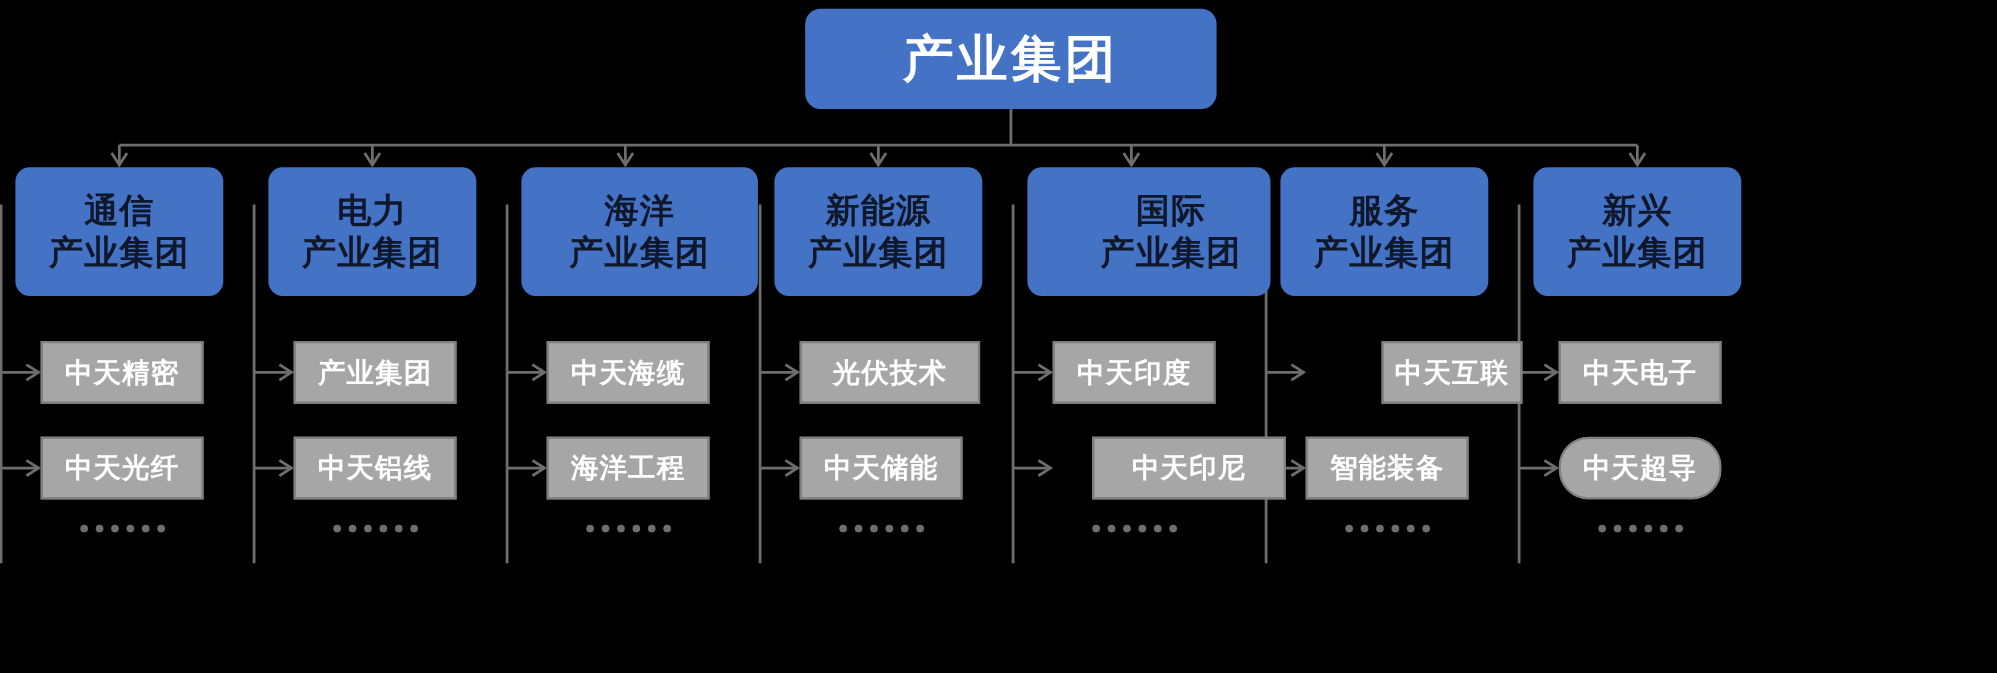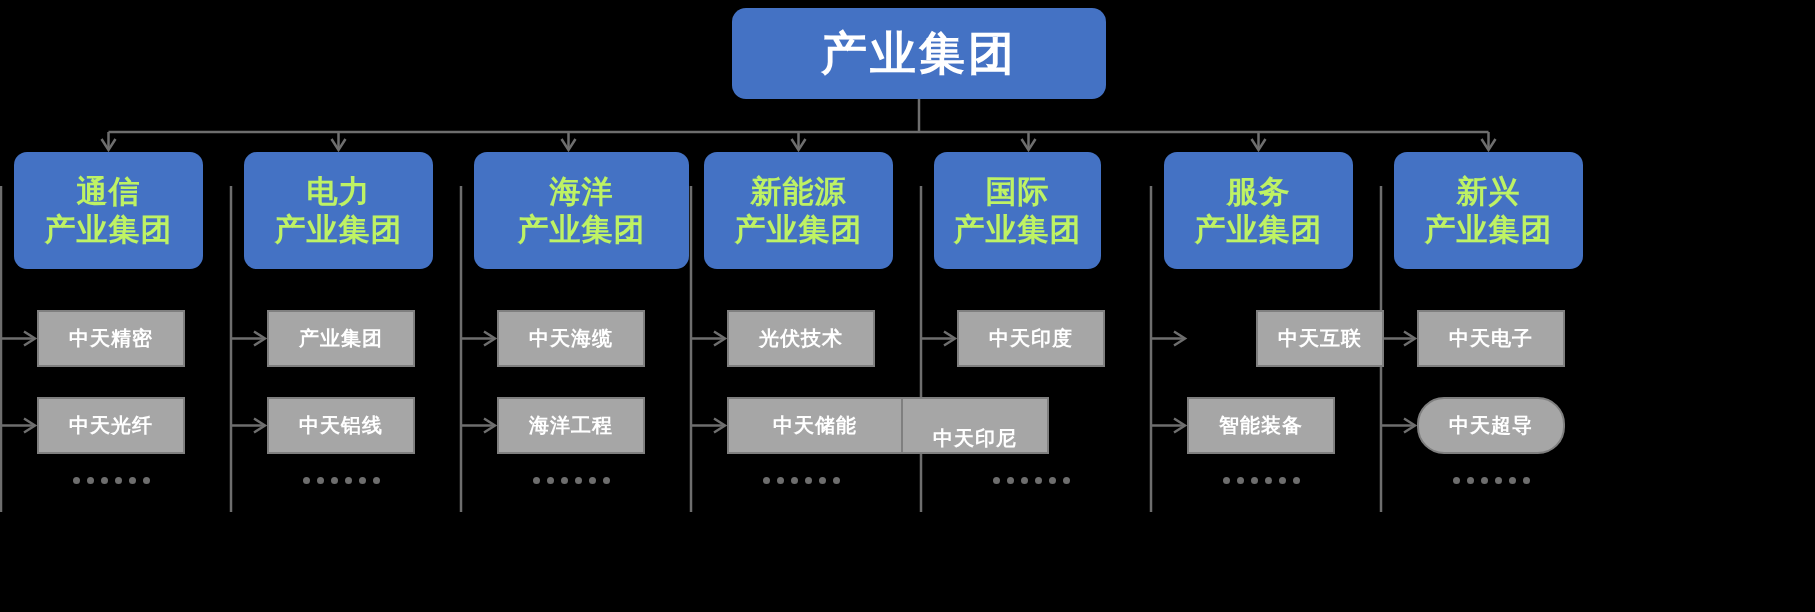--- a/index.html
+++ b/index.html
@@ -54,21 +54,21 @@
   .division {
     position: absolute;
     top: 152px;
     height: 117px;
     background: #4472C4;
     border-radius: 13px;
     display: flex;
     flex-direction: column;
     align-items: center;
     justify-content: center;
-    color: #bef264;
+    color: #0f172a;
     font-weight: bold;
     font-size: 31px;
     line-height: 1.20;
     letter-spacing: 1px;
     text-align: center;
   }
   .division .ln1 { display: block; }
   .division .ln2 { display: block; }
 
   
@@ -76,21 +76,21 @@
     position: absolute;
     height: 57px;
     background: #A6A6A6;
     border: 2px solid #7F7F7F;
     box-sizing: border-box;
     display: flex;
     align-items: center;
     justify-content: center;
     color: #FFFFFF;
     font-weight: bold;
-    font-size: 20px;
+    font-size: 25px;
     letter-spacing: 1px;
   }
 
   
   .ellipsis {
     position: absolute;
     height: 16px;
     display: flex;
     align-items: center;
     justify-content: center;
@@ -219,42 +219,42 @@
         <i></i>
         <i></i>
         <i></i>
         <i></i>
         <i></i>
       </div>
       <div class="division" style="left: 704px; width: 189px;">
         <span class="ln1">新能源</span>
         <span class="ln2">产业集团</span>
       </div>
-      <div class="sub-box" style="left: 727px; top: 310px; width: 148px;">
+      <div class="sub-box" style="left: 727px; top: 310px; width: 164px;">
         <span>光伏技术</span>
       </div>
-      <div class="sub-box" style="left: 727px; top: 397px; width: 176px;">
+      <div class="sub-box" style="left: 727px; top: 397px; width: 148px;">
         <span>中天储能</span>
       </div>
       <div class="ellipsis" title="......" style="left: 727px; top: 472px; width: 148px;">
         <i></i>
         <i></i>
         <i></i>
         <i></i>
         <i></i>
         <i></i>
       </div>
-      <div class="division" style="left: 934px; width: 167px;">
+      <div class="division" style="left: 934px; width: 181px; padding-left: 40px;">
         <span class="ln1">国际</span>
         <span class="ln2">产业集团</span>
       </div>
       <div class="sub-box" style="left: 957px; top: 310px; width: 148px;">
         <span>中天印度</span>
       </div>
-      <div class="sub-box" style="left: 901px; top: 397px; width: 148px; align-items: flex-end;">
+      <div class="sub-box" style="left: 993px; top: 397px; width: 176px;">
         <span>中天印尼</span>
       </div>
       <div class="ellipsis" title="......" style="left: 957px; top: 472px; width: 148px;">
         <i></i>
         <i></i>
         <i></i>
         <i></i>
         <i></i>
         <i></i>
       </div>

